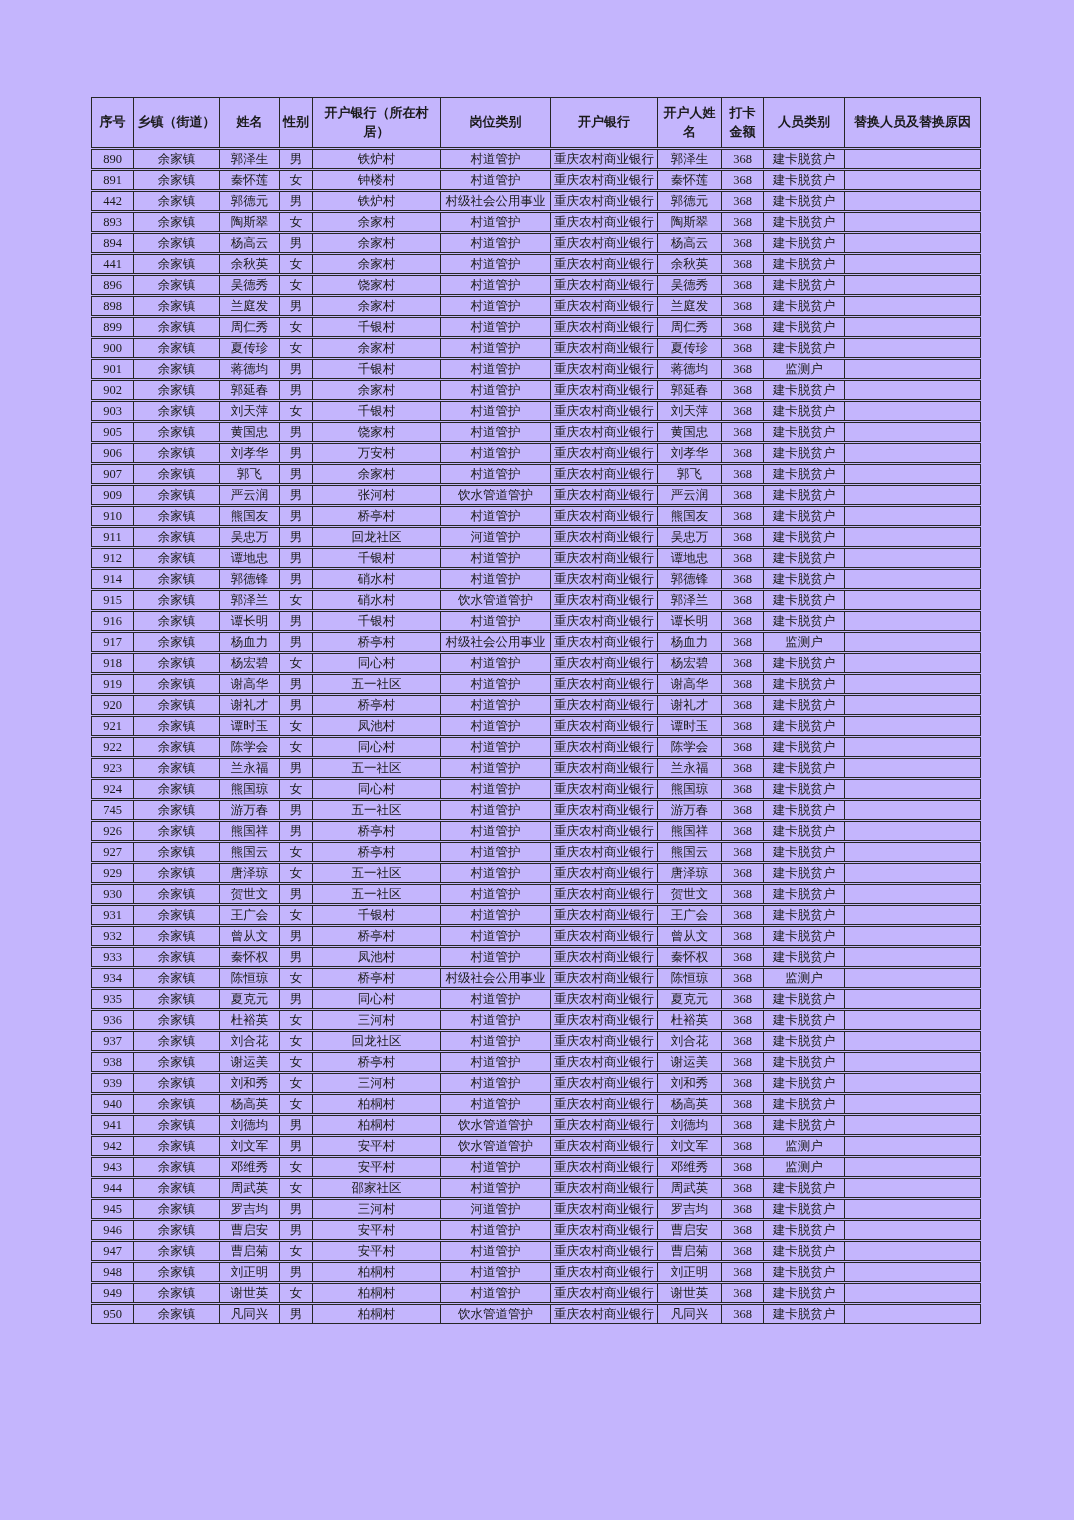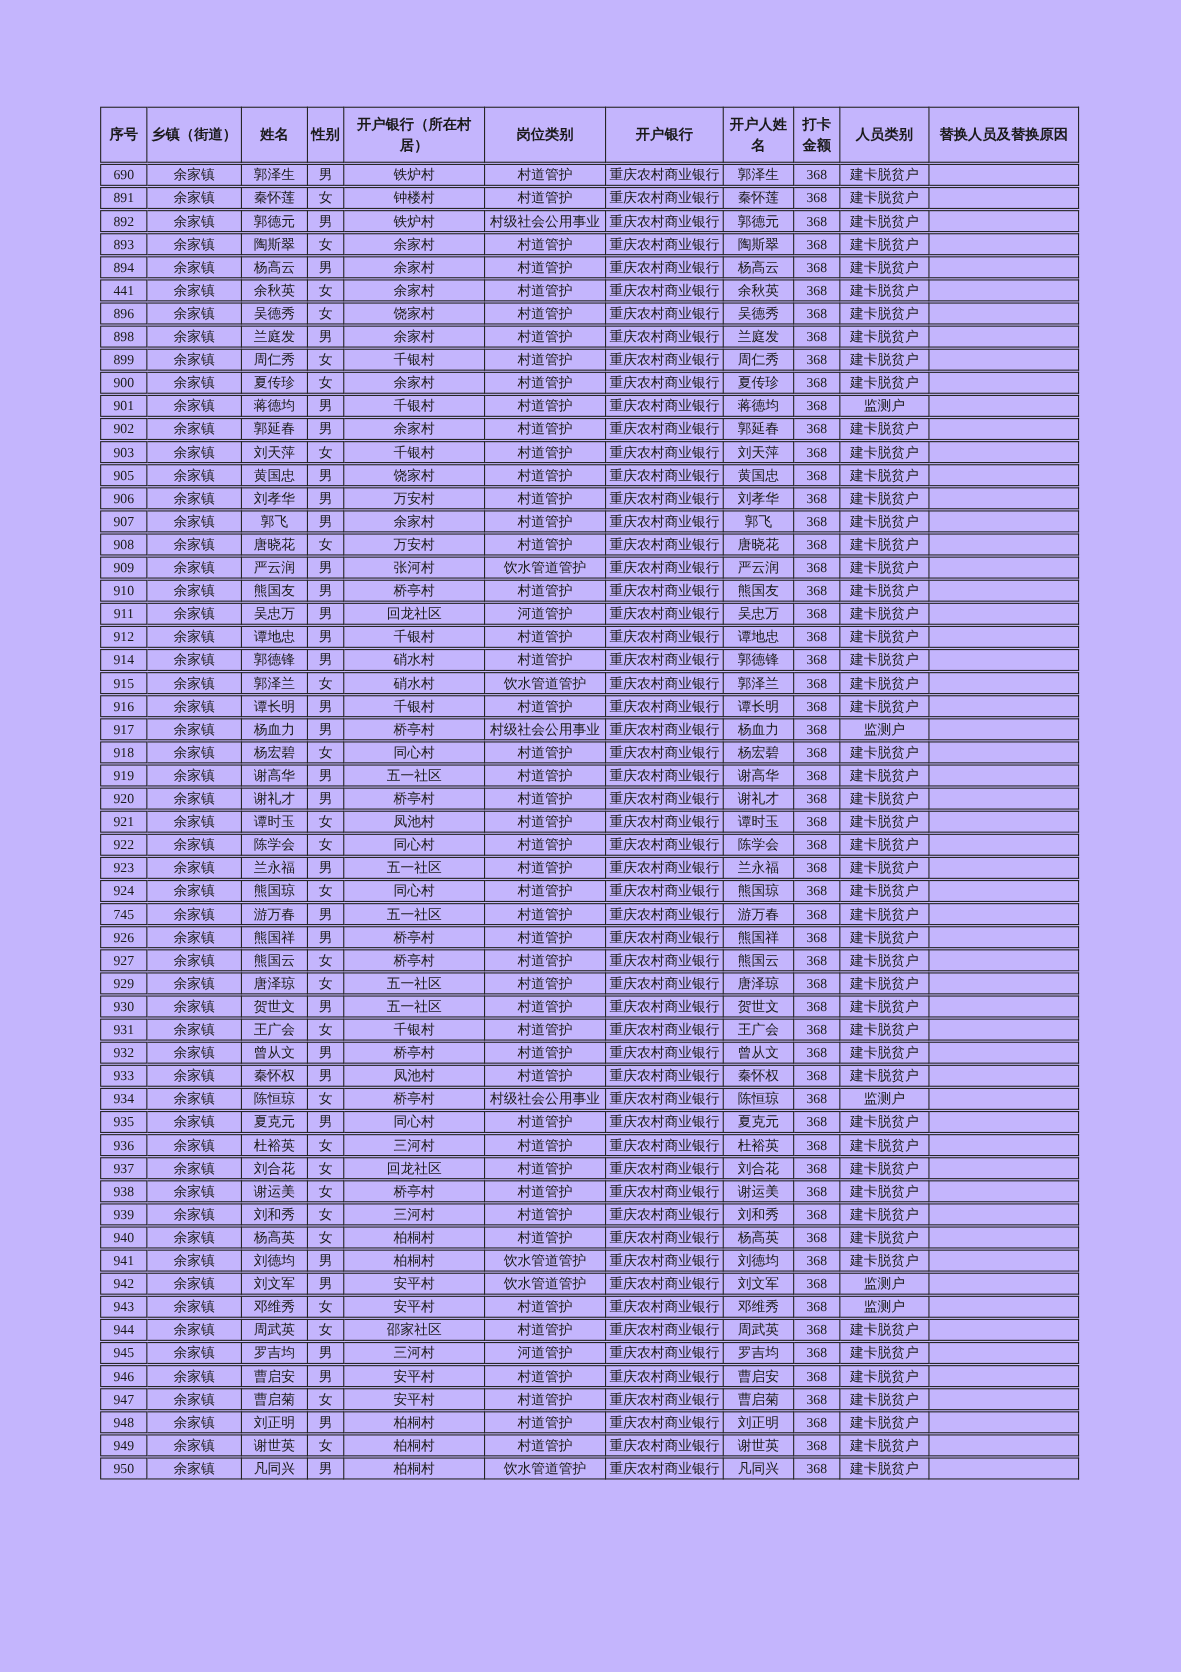--- a/index.html
+++ b/index.html
@@ -86,21 +86,21 @@
           <th>岗位类别</th>
           <th>开户银行</th>
           <th>开户人姓名</th>
           <th>打卡金额</th>
           <th>人员类别</th>
           <th>替换人员及替换原因</th>
         </tr>
     </thead>
     <tbody>
         <tr>
-          <td>690</td>
+          <td>890</td>
           <td>余家镇</td>
           <td>郭泽生</td>
           <td>男</td>
           <td>铁炉村</td>
           <td>村道管护</td>
           <td>重庆农村商业银行</td>
           <td>郭泽生</td>
           <td>368</td>
           <td>建卡脱贫户</td>
           <td></td>
@@ -112,21 +112,21 @@
           <td>女</td>
           <td>钟楼村</td>
           <td>村道管护</td>
           <td>重庆农村商业银行</td>
           <td>秦怀莲</td>
           <td>368</td>
           <td>建卡脱贫户</td>
           <td></td>
         </tr>
         <tr>
-          <td>892</td>
+          <td>442</td>
           <td>余家镇</td>
           <td>郭德元</td>
           <td>男</td>
           <td>铁炉村</td>
           <td>村级社会公用事业</td>
           <td>重庆农村商业银行</td>
           <td>郭德元</td>
           <td>368</td>
           <td>建卡脱贫户</td>
           <td></td>
@@ -289,33 +289,20 @@
         </tr>
         <tr>
           <td>907</td>
           <td>余家镇</td>
           <td>郭飞</td>
           <td>男</td>
           <td>余家村</td>
           <td>村道管护</td>
           <td>重庆农村商业银行</td>
           <td>郭飞</td>
-          <td>368</td>
-          <td>建卡脱贫户</td>
-          <td></td>
-        </tr>
-        <tr>
-          <td>908</td>
-          <td>余家镇</td>
-          <td>唐晓花</td>
-          <td>女</td>
-          <td>万安村</td>
-          <td>村道管护</td>
-          <td>重庆农村商业银行</td>
-          <td>唐晓花</td>
           <td>368</td>
           <td>建卡脱贫户</td>
           <td></td>
         </tr>
         <tr>
           <td>909</td>
           <td>余家镇</td>
           <td>严云润</td>
           <td>男</td>
           <td>张河村</td>

